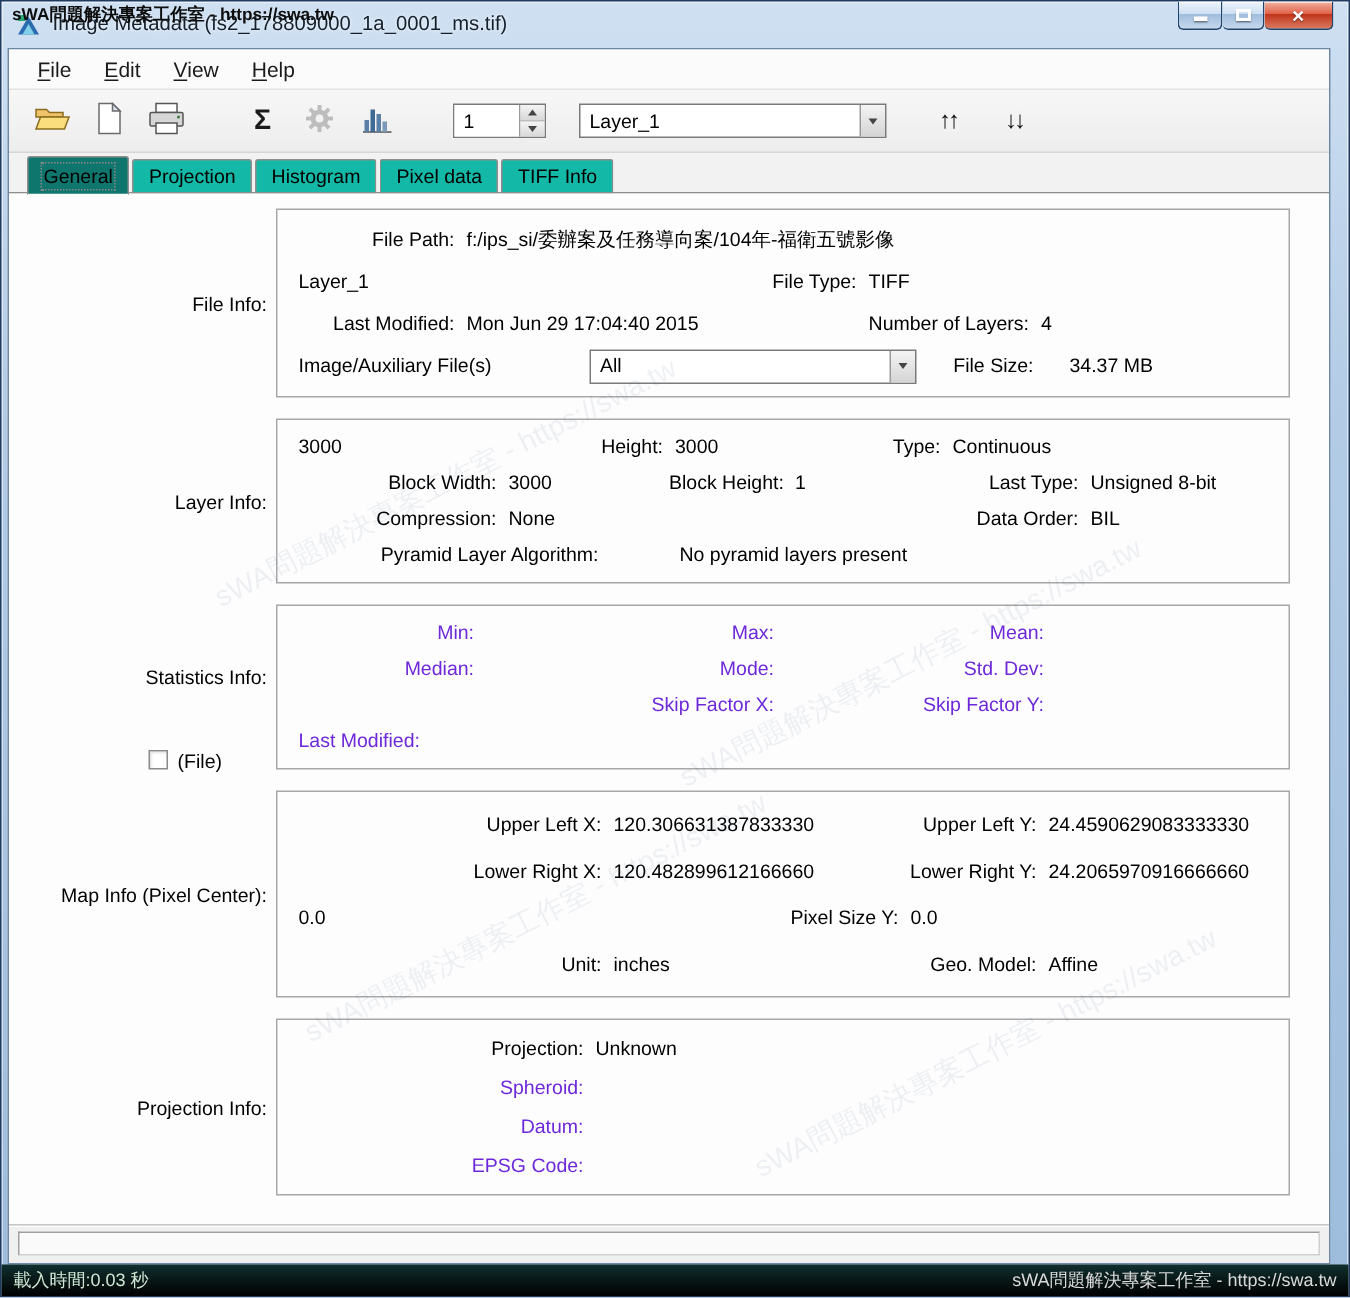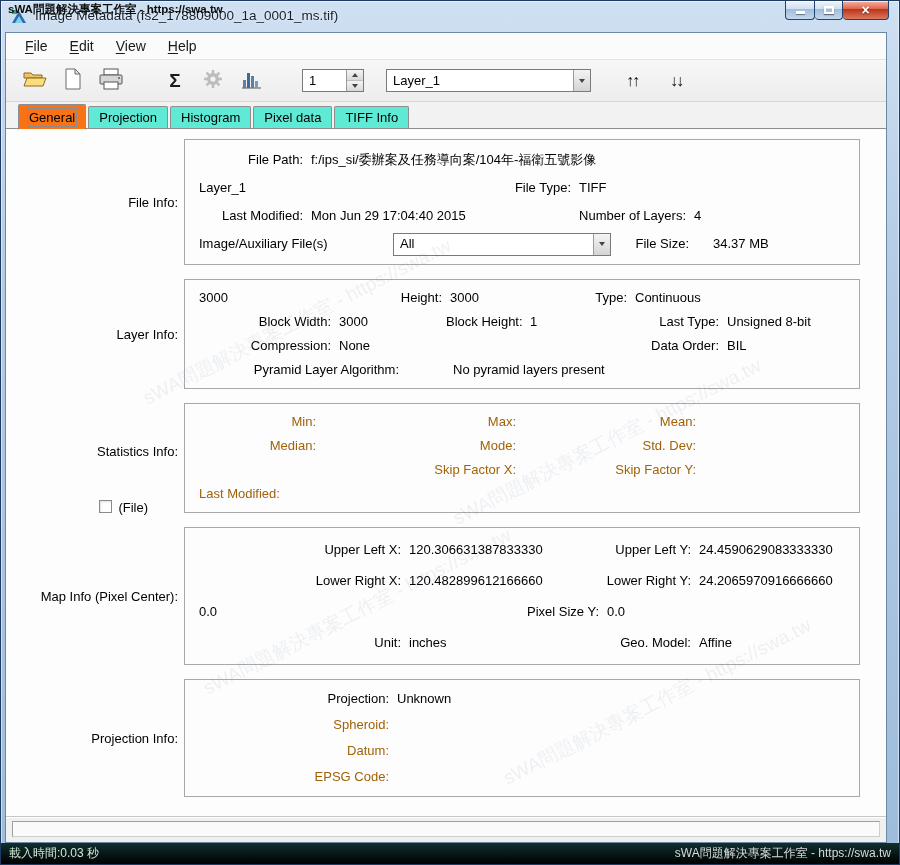--- a/index.html
+++ b/index.html
@@ -85,38 +85,38 @@
     background:linear-gradient(#f4f4f4,#d4d4d4); display:flex; align-items:center; justify-content:center;
   }
   .toolbar .combo.layer-combo { margin-left:22px; width:205px; }
   .arrow-btn { margin-left:24px; font-size:16px; font-weight:bold; letter-spacing:-2px; color:#111; width:34px; text-align:center; }
   .arrow-btn + .arrow-btn { margin-left:10px; }
 
   
   .tabbar { height:27px; display:flex; align-items:flex-end; padding-left:12px; position:relative; background:#f2f2f2; }
   .tabbar::after { content:""; position:absolute; left:0; right:0; bottom:0; border-bottom:1px solid #8e8e8e; }
   .tab {
-    border:1px solid #8e8e8e; border-bottom:none; background:#5eead4;
+    border:1px solid #8e8e8e; border-bottom:none; background:#14b8a6;
     padding:3px 10px 4px; margin-right:2px; font-size:13px; position:relative; border-radius:2px 2px 0 0;
   }
-  .tab.active { background:#f97316; padding-top:5px; z-index:2; margin-bottom:-1px; border-bottom:1px solid #fdfdfd; }
+  .tab.active { background:#0f766e; padding-top:5px; z-index:2; margin-bottom:-1px; border-bottom:1px solid #fdfdfd; }
   .tab.active .tab-label { outline:1px dotted #888; outline-offset:1px; }
 
   
   .content { flex:1; background:#fdfdfd; padding:10px 26px 0 0; overflow:hidden; position:relative; }
   .sect { display:flex; margin-bottom:14px; }
   .sect-left {
     width:178px; flex:none; display:flex; flex-direction:column;
     justify-content:center; align-items:flex-end; padding-right:6px; text-align:right;
   }
   .gbox { flex:1; border:1px solid #a8a8a8; background:#fdfdfd; padding:6px 10px; }
   .r { text-align:right; padding-right:4px; white-space:nowrap; }
   .l { text-align:left; padding-left:4px; white-space:nowrap; }
   .clip { overflow:hidden; text-overflow:clip; }
-  .gray { color:#a16207; }
+  .gray { color:#6d28d9; }
   .c3 { grid-column:3; } .c5 { grid-column:5; }
 
   .fi-row { line-height:28px; }
   .g-fi1 { display:grid; grid-template-columns:112px 1fr; }
   .g-fi2 { display:grid; grid-template-columns:112px 268px 115px 1fr; }
   .fi-aux { display:flex; align-items:center; }
   .aux-label { width:198px; flex:none; padding-left:4px; }
   .aux-combo { width:218px; flex:none; }
   .fsz-l { width:72px; flex:none; margin-left:10px; }
   .fsz-v { margin-left:16px; }

